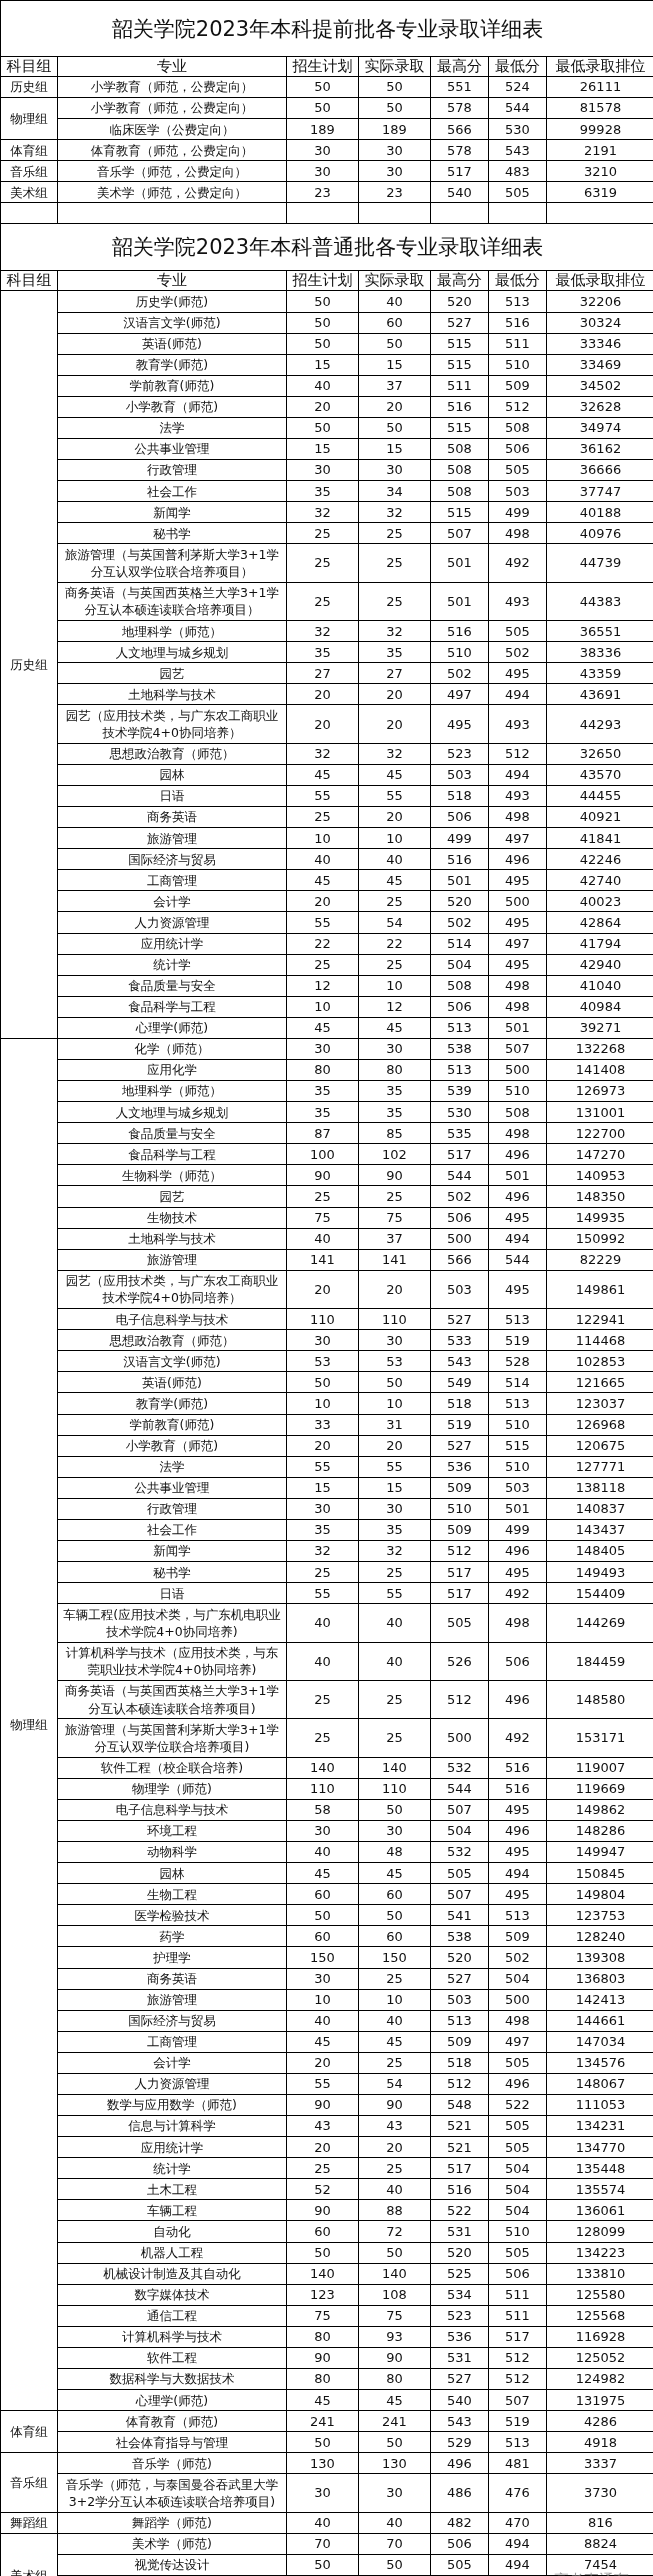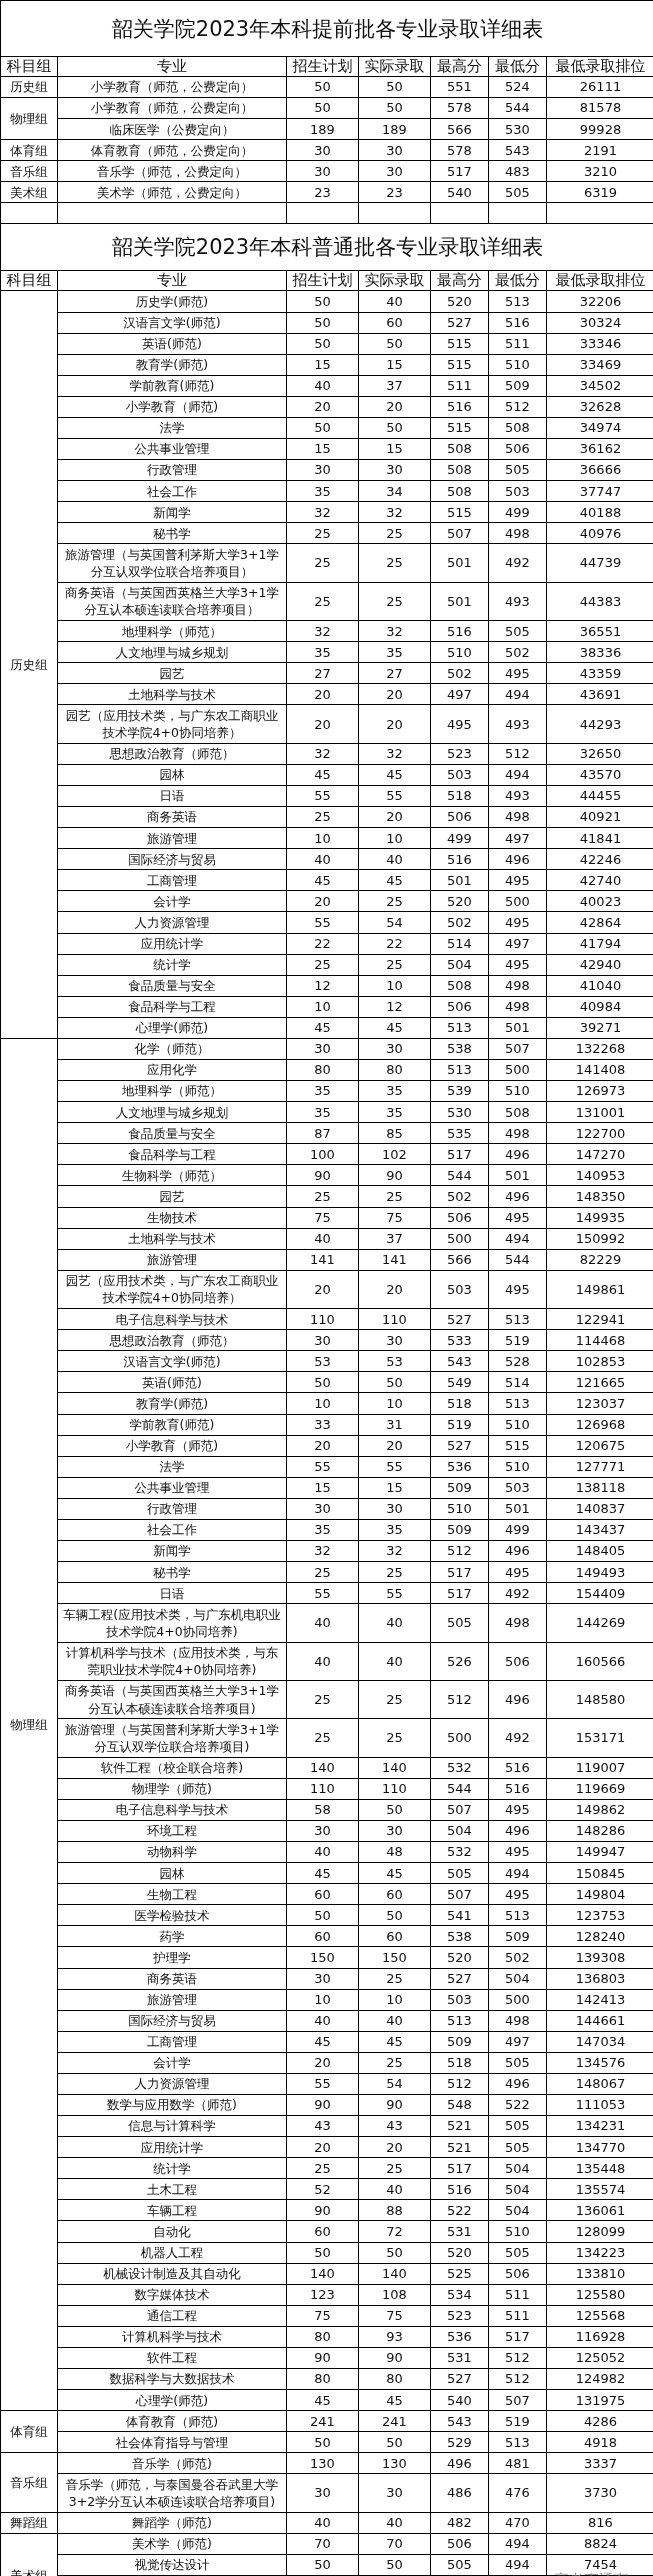--- a/index.html
+++ b/index.html
@@ -615,21 +615,21 @@
           <td class="num">505</td>
           <td class="num">498</td>
           <td class="num">144269</td>
         </tr>
         <tr class="row">
           <td class="major multi">计算机科学与技术（应用技术类，与东莞职业技术学院4+0协同培养)</td>
           <td class="num">40</td>
           <td class="num">40</td>
           <td class="num">526</td>
           <td class="num">506</td>
-          <td class="num">160566</td>
+          <td class="num">184459</td>
         </tr>
         <tr class="row">
           <td class="major multi">商务英语（与英国西英格兰大学3+1学分互认本硕连读联合培养项目)</td>
           <td class="num">25</td>
           <td class="num">25</td>
           <td class="num">512</td>
           <td class="num">496</td>
           <td class="num">148580</td>
         </tr>
         <tr class="row">

